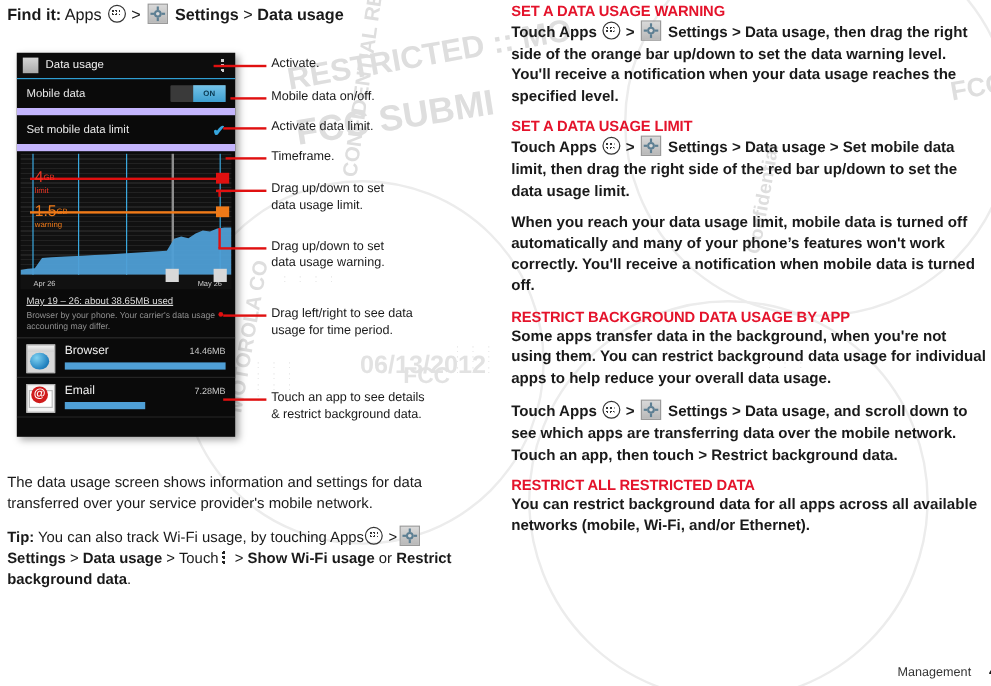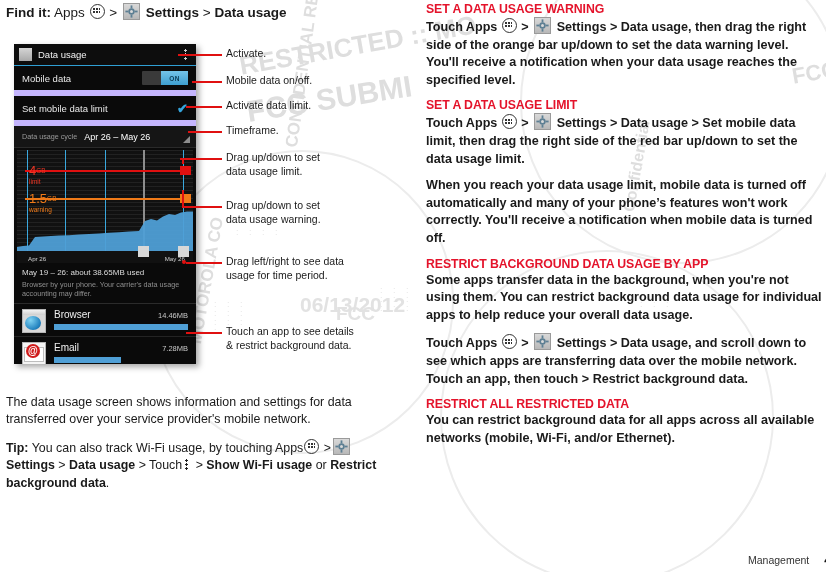--- a/index.html
+++ b/index.html
@@ -239,20 +239,21 @@
   }
   .chart .grip {
     position: absolute; bottom: 6px;
     width: 11px; height: 11px;
     background: #d8d8d8;
   }
 
   .s-used {
     color: #dcdcdc; font-size: 8px;
     padding: 5px 8px 3px 8px;
+    text-decoration: underline;
   }
   .s-note {
     color: #8f8f8f; font-size: 7.2px; line-height: 9px;
     padding: 0 8px 5px 8px;
     border-bottom: 1px solid #2b2b2b;
   }
 
   .app-row {
     display: flex; align-items: flex-start;
     padding: 5px 8px 3px 8px;
@@ -424,25 +425,20 @@
           <span class="toggle">
             <span class="knob">ON</span>
           </span>
         </div>
 
         <div class="s-row">
           <span class="lbl">Set mobile data limit</span>
           <span class="ckmark">✔</span>
         </div>
 
-        <div class="s-cycle">
-          <span class="ck-lbl">Data usage cycle</span>
-          <span class="ck-val">Apr 26 – May 26</span>
-          <span class="caret"></span>
-        </div>
 
         <div class="chart">
           <div class="hatch"></div>
 
           <div class="vline" style="left:10px;"></div>
           <div class="vline" style="left:48px;"></div>
           <div class="vline" style="left:88px;"></div>
           <div class="vline dim" style="left:126px;"></div>
           <div class="vline" style="left:166px;"></div>
 

